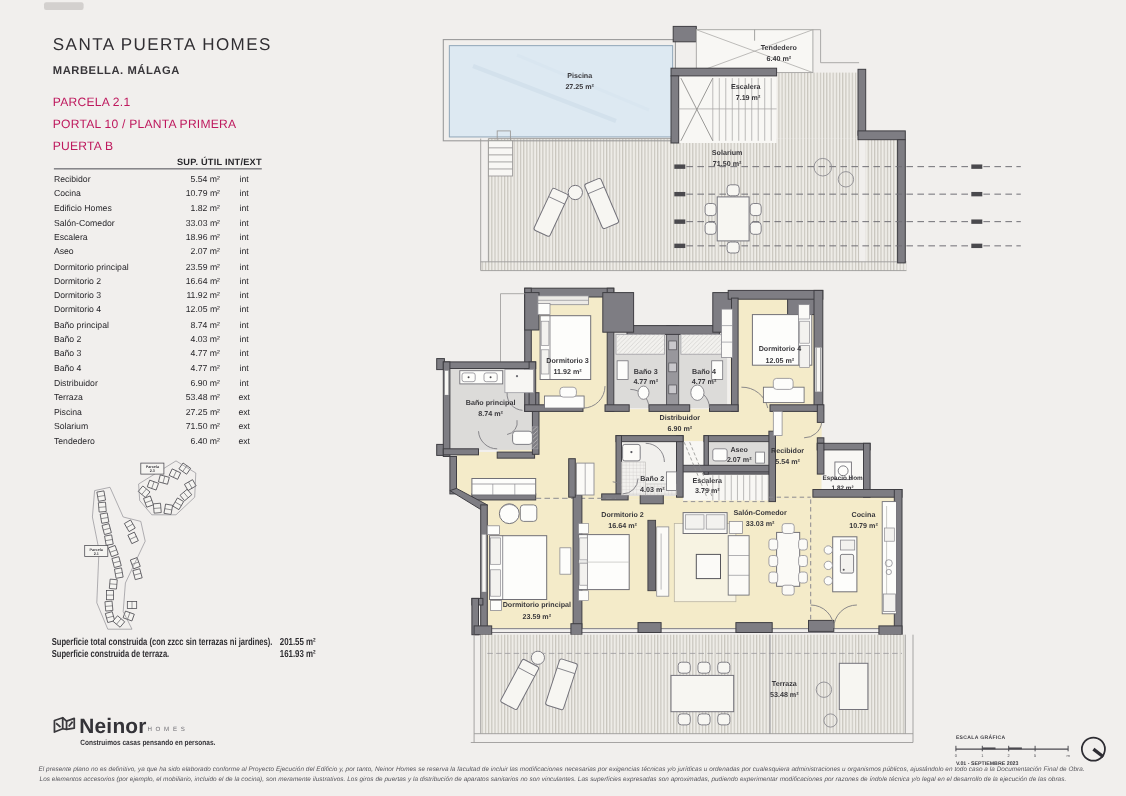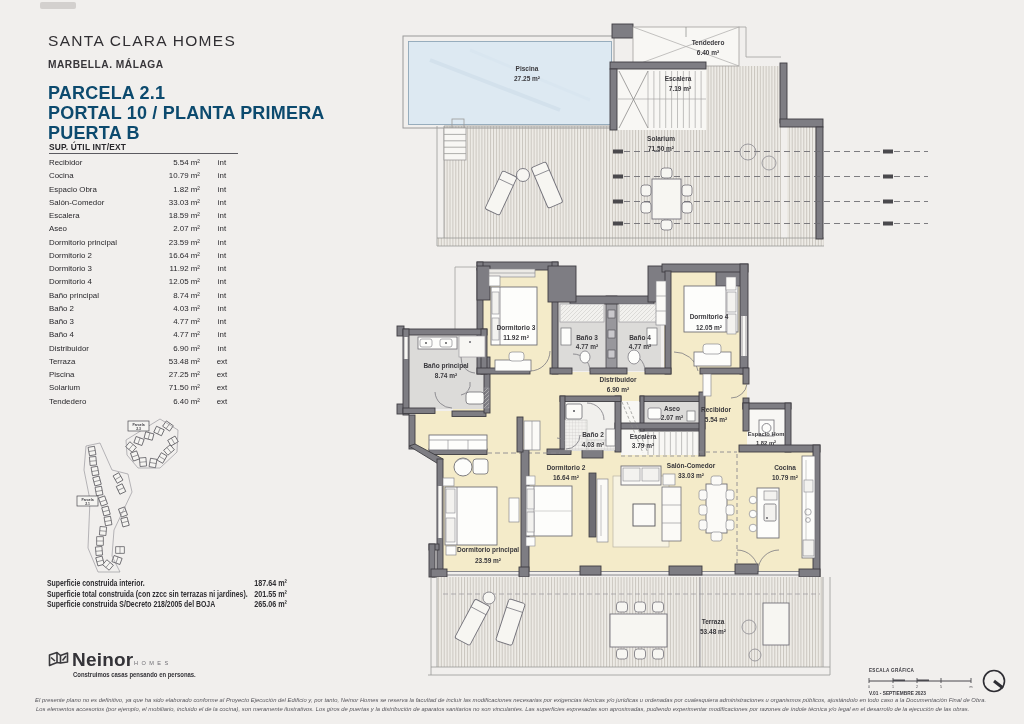--- a/index.html
+++ b/index.html
@@ -1,58 +1,58 @@
 <!DOCTYPE html>
 <html><head><meta charset="utf-8"><style>
 *{margin:0;padding:0;box-sizing:border-box}
 html,body{width:1024px;height:724px;background:#f1efed;font-family:"Liberation Sans",sans-serif;position:relative;overflow:hidden}
 .abs{position:absolute}
 .t1{font-size:15.5px;letter-spacing:1.3px;color:#312f33;font-weight:400}
 .t2{font-size:10.2px;letter-spacing:0.5px;color:#38363a;font-weight:700}
-.t3{font-size:18px;letter-spacing:0.2px;color:#0c4a6e;font-weight:700;line-height:20px}
+.t3{font-size:11px;letter-spacing:0.2px;color:#be185d;font-weight:400;line-height:20px}
 .tblhead{font-size:8.4px;font-weight:700;color:#28272b;letter-spacing:0.2px}
 .row{height:13.25px;font-size:7.9px;color:#28272b;position:relative}
 .row .n{position:absolute;left:0;top:1px}
 .row .v{position:absolute;left:90px;width:61px;text-align:right;top:1px}
 .row .e{position:absolute;left:158px;width:30px;text-align:center;top:1px}
 .srow{height:10.55px;font-size:9.2px;font-weight:700;color:#2f2e32;position:relative}
 .srow .n{position:absolute;left:0;top:0;transform:scaleX(0.75);transform-origin:0 0;white-space:nowrap}
 .srow .v{position:absolute;left:160px;width:80px;text-align:right;top:0;transform:scaleX(0.78);transform-origin:100% 0}
 .foot{font-size:5.8px;font-style:italic;color:#55545a;letter-spacing:0.05px;white-space:nowrap}
 </style></head><body>
 <div class="abs" style="left:40px;top:2px;width:36px;height:7px;background:#b9b7b5;opacity:.55;border-radius:2px"></div>
-<div class="abs t1" style="left:48px;top:32px">SANTA CLARA HOMES</div>
+<div class="abs t1" style="left:48px;top:32px">SANTA PUERTA HOMES</div>
 <div class="abs t2" style="left:48px;top:59px">MARBELLA. MÁLAGA</div>
 <div class="abs t3" style="left:48px;top:83px">PARCELA 2.1<br>PORTAL 10 / PLANTA PRIMERA<br>PUERTA B</div>
-<div class="abs tblhead" style="left:49px;top:142px;width:189px;">SUP. ÚTIL INT/EXT</div>
+<div class="abs tblhead" style="left:49px;top:142px;width:189px;text-align:right">SUP. ÚTIL INT/EXT</div>
 <div class="abs" style="left:49px;top:152.5px;width:189px;height:1px;background:#5b5a60"></div>
 <div class="abs" style="left:49px;top:157px;width:200px">
     <div class="row">
       <span class="n">Recibidor</span>
       <span class="v">5.54 m²</span>
       <span class="e">int</span>
     </div>
     <div class="row">
       <span class="n">Cocina</span>
       <span class="v">10.79 m²</span>
       <span class="e">int</span>
     </div>
     <div class="row">
-      <span class="n">Espacio Obra</span>
+      <span class="n">Edificio Homes</span>
       <span class="v">1.82 m²</span>
       <span class="e">int</span>
     </div>
     <div class="row">
       <span class="n">Salón-Comedor</span>
       <span class="v">33.03 m²</span>
       <span class="e">int</span>
     </div>
     <div class="row">
       <span class="n">Escalera</span>
-      <span class="v">18.59 m²</span>
+      <span class="v">18.96 m²</span>
       <span class="e">int</span>
     </div>
     <div class="row">
       <span class="n">Aseo</span>
       <span class="v">2.07 m²</span>
       <span class="e">int</span>
     </div>
     <div class="row">
       <span class="n">Dormitorio principal</span>
       <span class="v">23.59 m²</span>
@@ -114,30 +114,26 @@
       <span class="e">ext</span>
     </div>
     <div class="row">
       <span class="n">Tendedero</span>
       <span class="v">6.40 m²</span>
       <span class="e">ext</span>
     </div>
   </div>
 <div class="abs" style="left:47px;top:578px;width:290px">
     <div class="srow">
-      <span class="n">Superficie construida interior.</span>
-      <span class="v">187.64 m²</span>
-    </div>
-    <div class="srow">
       <span class="n">Superficie total construida (con zzcc sin terrazas ni jardines).</span>
       <span class="v">201.55 m²</span>
     </div>
     <div class="srow">
-      <span class="n">Superficie construida S/Decreto 218/2005 del BOJA</span>
-      <span class="v">265.06 m²</span>
+      <span class="n">Superficie construida de terraza.</span>
+      <span class="v">161.93 m²</span>
     </div>
   </div>
 <svg class="abs" style="left:46px;top:650px" width="240" height="32" viewBox="0 0 240 32">
 <g stroke="#3a393d" stroke-width="1.6" fill="none" stroke-linejoin="round">
 <path d="M3.5 5 L11 2.5 L11 12.5 L3.5 15.5 Z"></path>
 <path d="M11 2.5 L14.5 5.5 L14.5 13 L11 12.5"></path>
 <path d="M14.5 5.5 L21.5 3 L21.5 12 L14.5 13"></path>
 <path d="M5 7.5 L9 11"></path>
       <path d="M16.5 10.5 L20 6"></path>
 </g>

